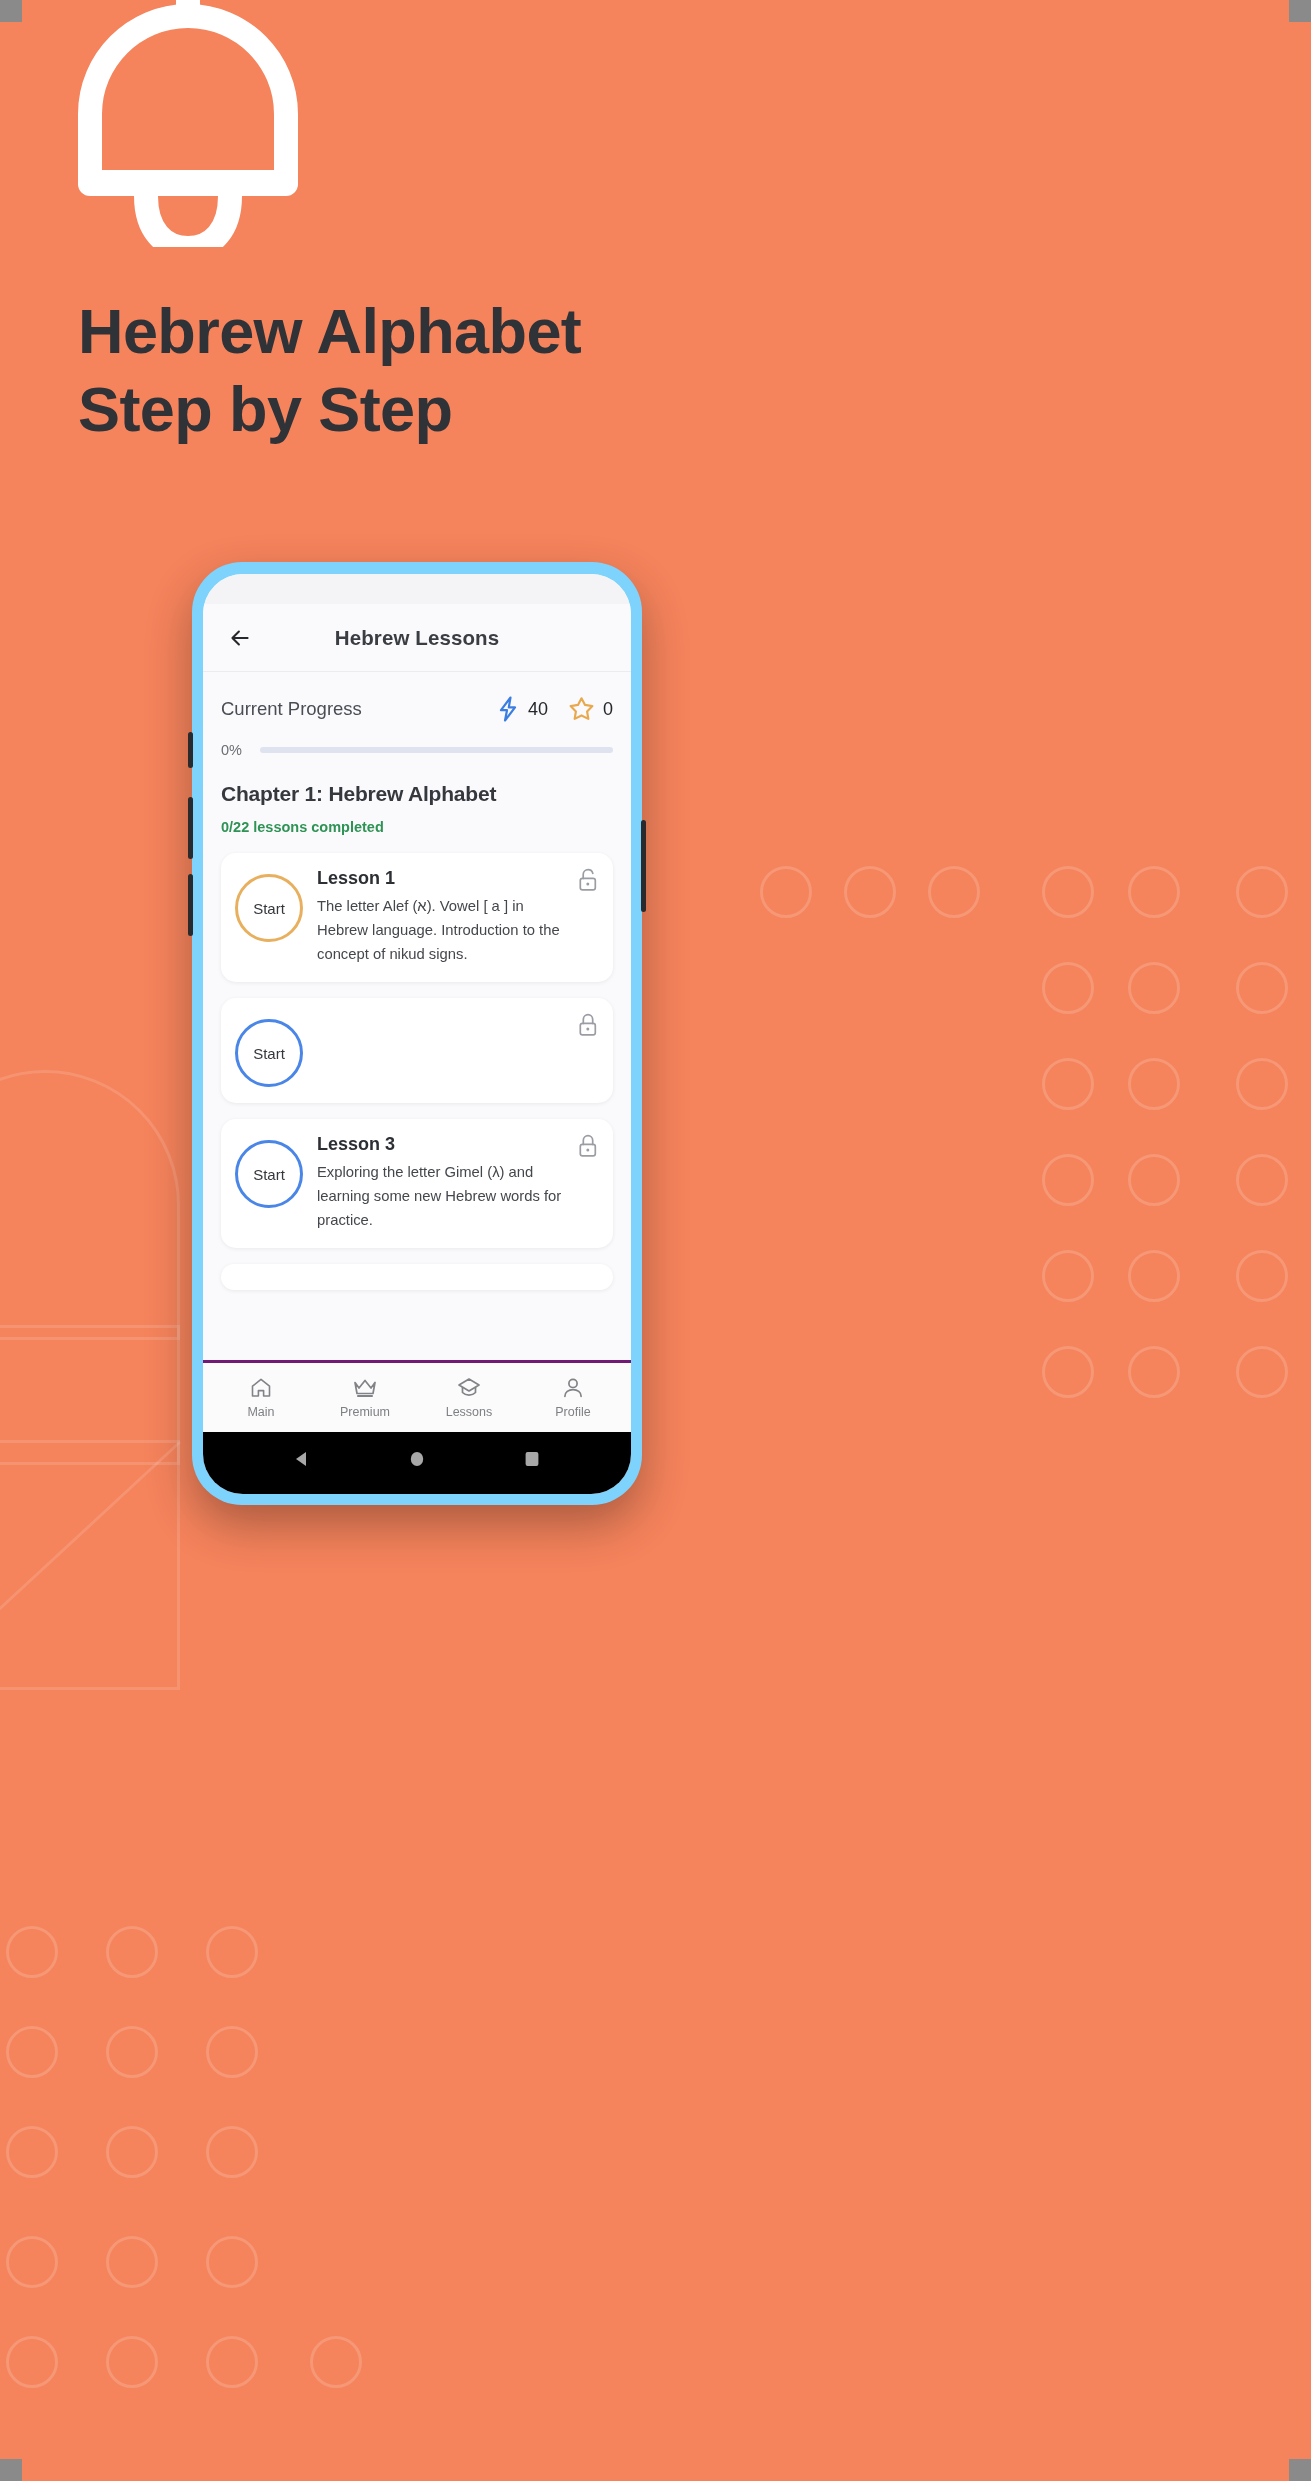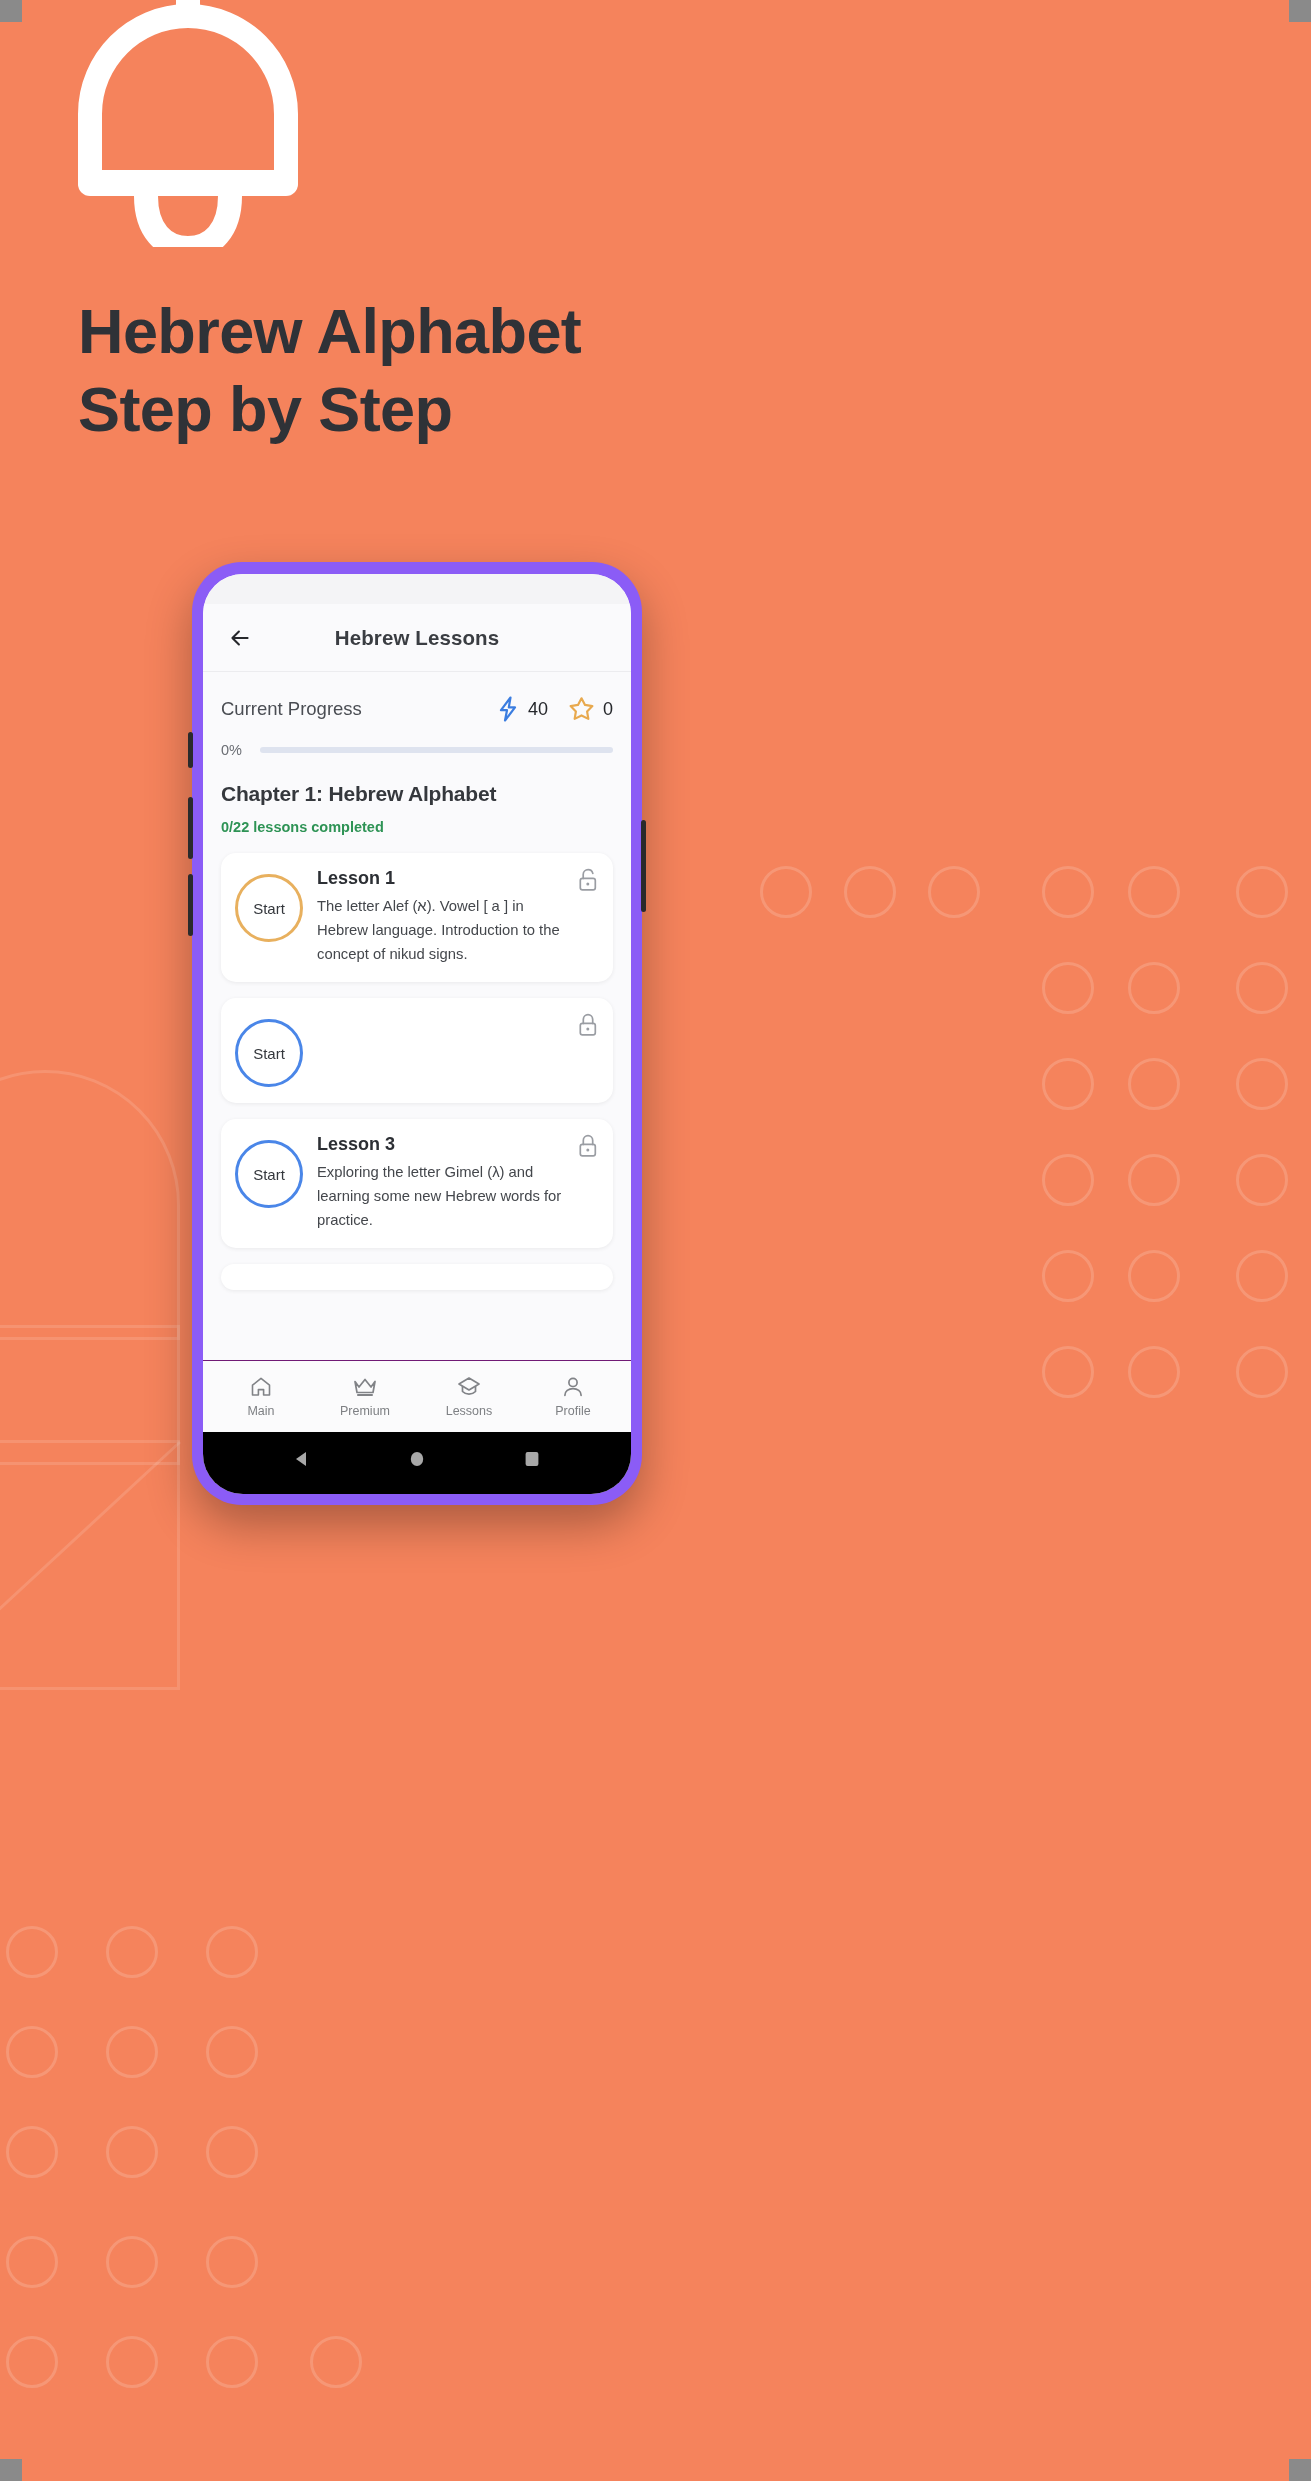--- a/index.html
+++ b/index.html
@@ -54,21 +54,21 @@
   }
   .headline .ln { display: block; white-space: nowrap; }
 
   
   .phone {
     position: absolute;
     left: 192px;
     top: 562px;
     width: 450px;
     height: 943px;
-    background: #8b5cf6;
+    background: #7dd3fc;
     border-radius: 50px;
     box-shadow: 0 20px 46px rgba(0,0,0,0.30);
     padding: 12px 11px 11px 11px;
   }
   .phone-inner {
     position: relative;
     width: 100%;
     height: 100%;
     background: #FAFAFC;
     border-radius: 40px;
@@ -222,21 +222,21 @@
     top: 15px; right: 14px;
     width: 22px; height: 24px;
     color: #9A9DA3;
   }
 
   
   .bottom-nav {
     flex: 0 0 auto;
     height: 72px;
     background: #FBFBFC;
-    border-top: 1px solid #701a75;
+    border-top: 3px solid #701a75;
     display: flex;
     align-items: center;
     justify-content: space-around;
     padding: 0 6px;
   }
   .nav-item {
     display: flex;
     flex-direction: column;
     align-items: center;
     gap: 5px;

